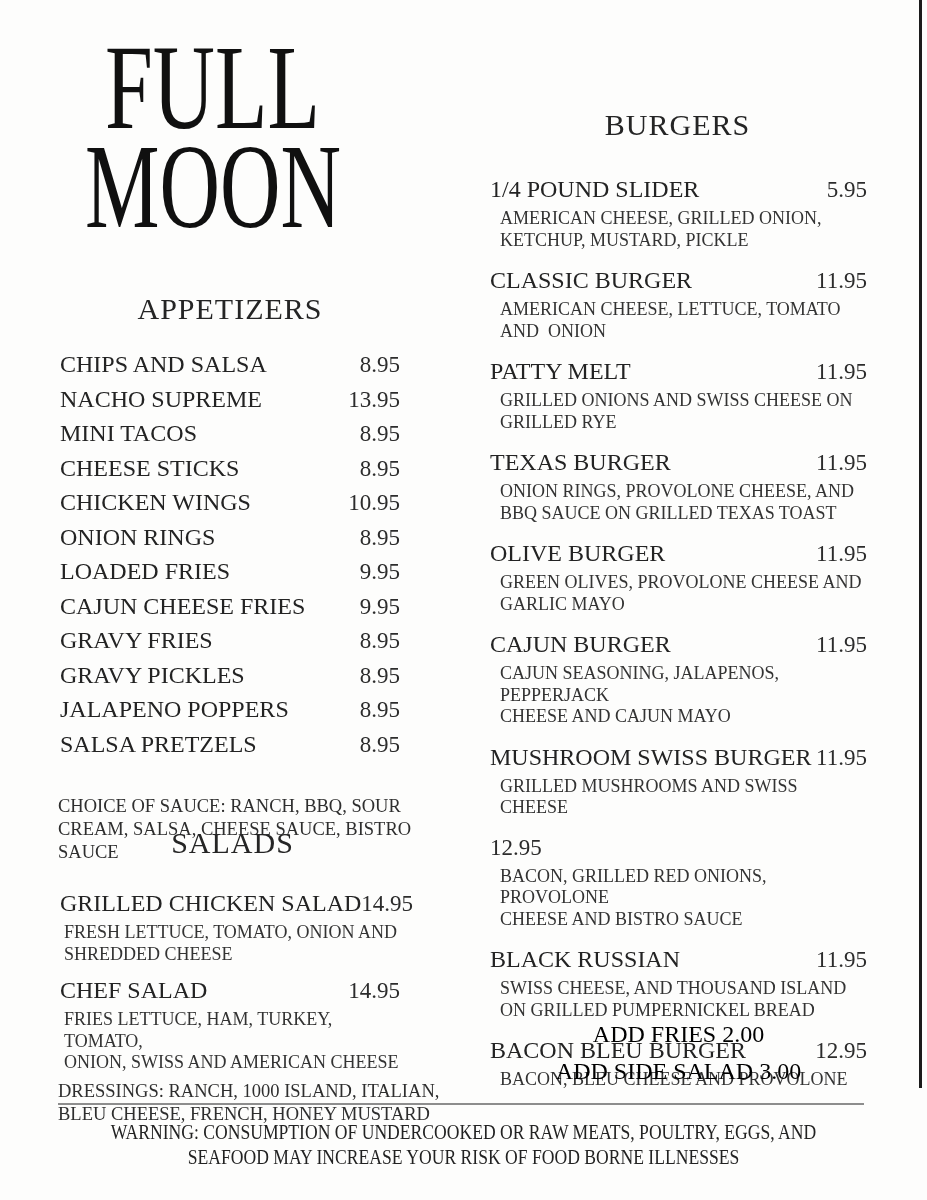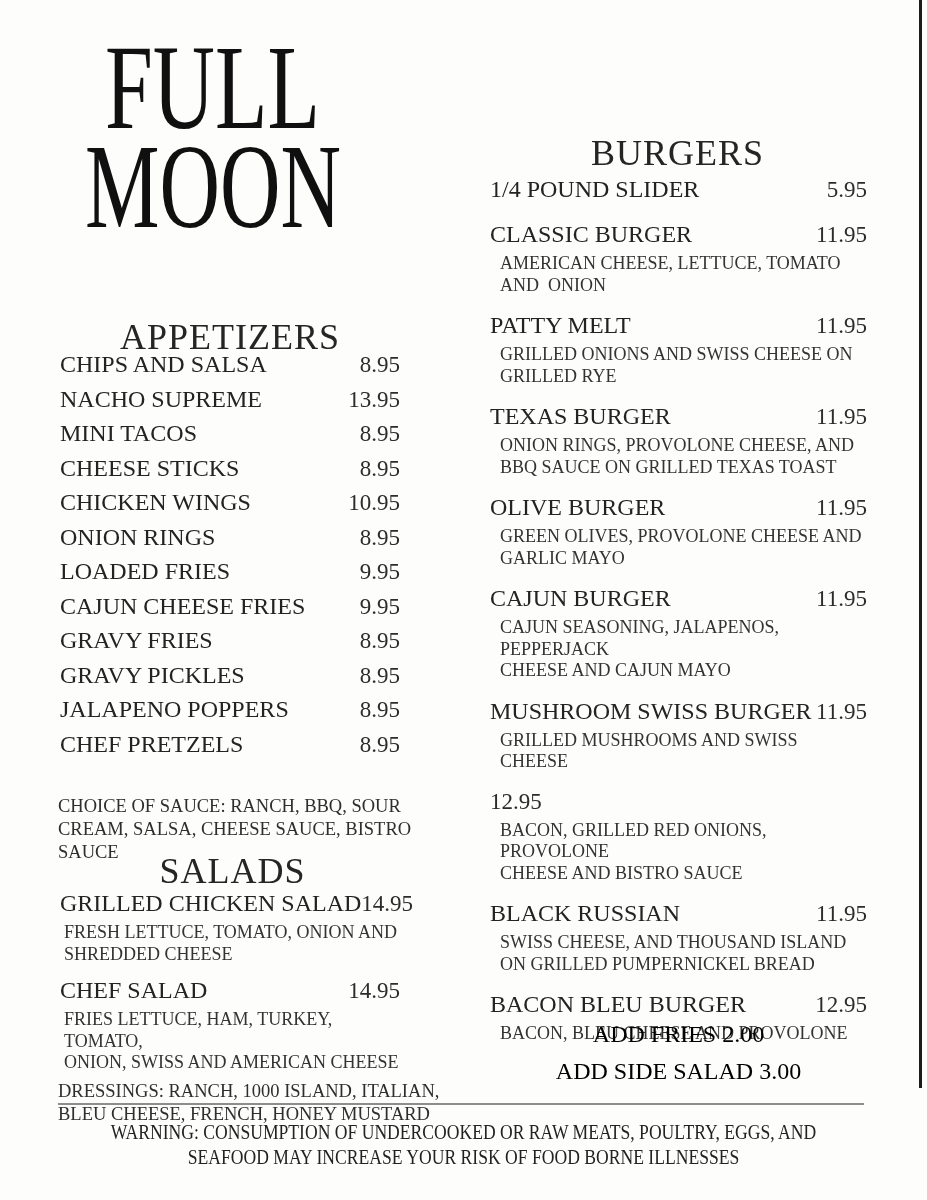--- a/index.html
+++ b/index.html
@@ -12,24 +12,23 @@
     font-family:"Liberation Serif", serif;
     color:#232323;
   }
   
   .logo{position:absolute;left:85px;top:38px;width:262px;height:200px;}
   .logo text{fill:#101010;font-family:"Liberation Serif", serif;}
   
   .section-title{
     position:absolute;
     text-align:center;
-    font-size:36px;
+    font-size:30px;
     letter-spacing:1px;
     color:#252525;
-    margin-top:24px;
   }
   .title-appetizers{left:60px;top:292px;width:340px;}
   .title-salads{left:60px;top:826px;width:345px;}
   .title-burgers{left:490px;top:108px;width:375px;}
   
   .app-list{position:absolute;left:60px;top:347px;width:340px;}
   .price-row{
     display:flex;justify-content:space-between;align-items:baseline;
     height:34.5px;line-height:34.5px;
     font-size:24px;white-space:nowrap;
@@ -144,21 +143,21 @@
         <span class="name">GRAVY PICKLES</span>
         <span class="price">8.95</span>
       </div>
 
       <div class="price-row">
         <span class="name">JALAPENO POPPERS</span>
         <span class="price">8.95</span>
       </div>
 
       <div class="price-row">
-        <span class="name">CHEF PRETZELS</span>
+        <span class="name">SALSA PRETZELS</span>
         <span class="price">8.95</span>
       </div>
     </div>
 
   <div class="note sauce-note">CHOICE OF SAUCE: RANCH, BBQ, SOUR
 CREAM, SALSA, CHEESE SAUCE, BISTRO SAUCE</div>
 
   <div class="section-title title-salads">SALADS</div>
 
   <div class="salads-block">
@@ -187,20 +186,22 @@
 
   <div class="section-title title-burgers">BURGERS</div>
 
   <div class="burgers-block">
 
       <div class="item">
         <div class="head">
           <span class="name">1/4 POUND SLIDER</span>
           <span class="price">5.95</span>
         </div>
+        <div class="desc">AMERICAN CHEESE, GRILLED ONION,
+KETCHUP, MUSTARD, PICKLE</div>
       </div>
 
       <div class="item">
         <div class="head">
           <span class="name">CLASSIC BURGER</span>
           <span class="price">11.95</span>
         </div>
         <div class="desc">AMERICAN CHEESE, LETTUCE, TOMATO
 AND  ONION</div>
       </div>

